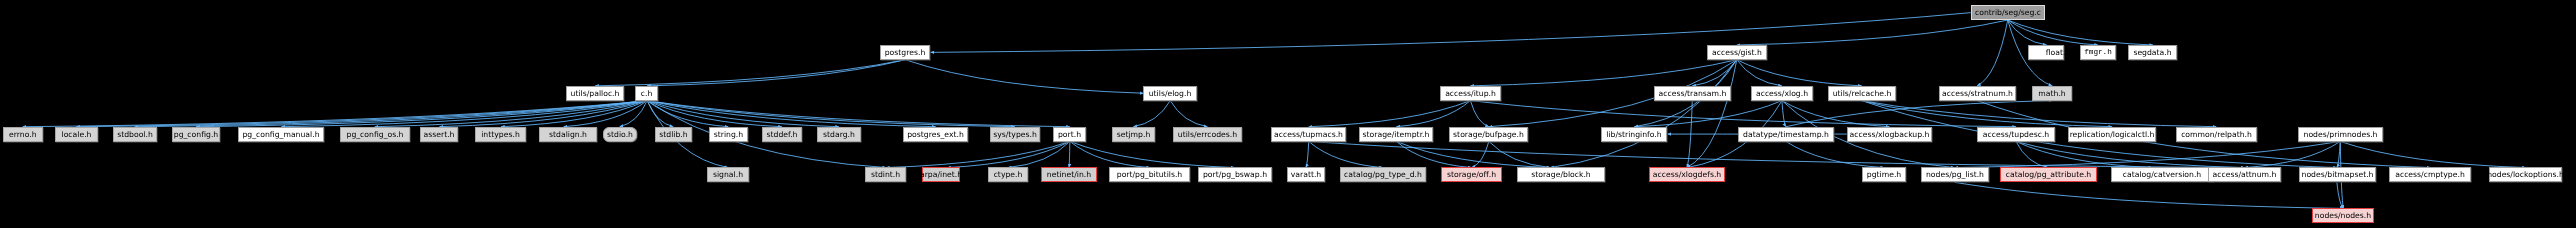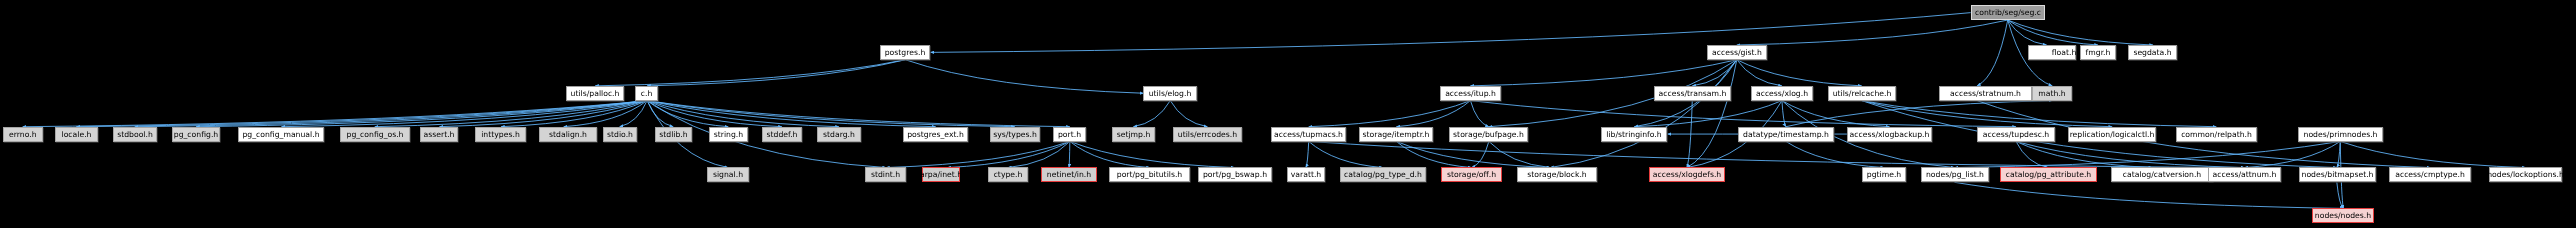--- a/index.html
+++ b/index.html
@@ -103,42 +103,42 @@
         <path d="M4124.5,249 Q4238.95,288.1 4451.5,295" stroke="#63b8ff" stroke-width="1.5" marker-end="url(#arrow)"></path>
         <path d="M4124.5,249 Q4126.425,349.3 4130,367" stroke="#63b8ff" stroke-width="1.5" marker-end="url(#arrow)"></path>
         <path d="M3444.5,321 Q3684.425,360.1 4130,367" stroke="#63b8ff" stroke-width="1.5" marker-end="url(#arrow)"></path>
         <path d="M4118.5,321 Q4122.525,360.1 4130,367" stroke="#63b8ff" stroke-width="1.5" marker-end="url(#arrow)"></path>
       </g>
   </svg>
   <div id="nodes">
       <div class="node root" style="left: 1971px; top: 5.1px; width: 74px;">contrib/seg/seg.c</div>
       <div class="node white" style="left: 880px; top: 45px; width: 50px;">postgres.h</div>
       <div class="node white" style="left: 1707px; top: 45px; width: 60px;">access/gist.h</div>
-      <div class="node white" style="left: 2028px; top: 45px; width: 48px; padding-left: 24px;">float.h</div>
-      <div class="node white" style="left: 2080px; top: 45px; width: 36px;">fmgr.h</div>
+      <div class="node white" style="left: 2028px; top: 45px; width: 36px; padding-left: 24px;">float.h</div>
+      <div class="node white" style="left: 2080px; top: 45px; width: 36px; font-family: Liberation Mono, monospace;">fmgr.h</div>
       <div class="node white" style="left: 2128px; top: 45px; width: 49px;">segdata.h</div>
       <div class="node white" style="left: 566px; top: 86px; width: 58px;">utils/palloc.h</div>
       <div class="node white" style="left: 635px; top: 86px; width: 23px;">c.h</div>
       <div class="node white" style="left: 1143px; top: 86px; width: 54px;">utils/elog.h</div>
       <div class="node white" style="left: 1440px; top: 86px; width: 61px;">access/itup.h</div>
       <div class="node white" style="left: 1654px; top: 86px; width: 77px;">access/transam.h</div>
       <div class="node white" style="left: 1751px; top: 86px; width: 62px;">access/xlog.h</div>
       <div class="node white" style="left: 1828px; top: 86px; width: 68px;">utils/relcache.h</div>
-      <div class="node white" style="left: 1939px; top: 86px; width: 93px;">access/stratnum.h</div>
+      <div class="node white" style="left: 1939px; top: 86px; width: 77px;">access/stratnum.h</div>
       <div class="node gray" style="left: 2032px; top: 86px; width: 40px;">math.h</div>
       <div class="node gray" style="left: 2.8px; top: 127px; width: 40px;">errno.h</div>
       <div class="node gray" style="left: 55px; top: 127px; width: 43px;">locale.h</div>
       <div class="node gray" style="left: 113px; top: 127px; width: 44px;">stdbool.h</div>
       <div class="node gray" style="left: 172px; top: 127px; width: 48px;">pg_config.h</div>
       <div class="node white" style="left: 238px; top: 127px; width: 86px;">pg_config_manual.h</div>
       <div class="node gray" style="left: 340px; top: 127px; width: 70px;">pg_config_os.h</div>
       <div class="node gray" style="left: 420px; top: 127px; width: 38px;">assert.h</div>
       <div class="node gray" style="left: 475px; top: 127px; width: 51px;">inttypes.h</div>
       <div class="node gray" style="left: 539px; top: 127px; width: 58px;">stdalign.h</div>
-      <div class="node gray" style="left: 603px; top: 127px; width: 34px;">stdio.h</div>
+      <div class="node gray" style="left: 603px; top: 127px; width: 34px; border-radius: 6px;">stdio.h</div>
       <div class="node gray" style="left: 655px; top: 127px; width: 37px;">stdlib.h</div>
       <div class="node white" style="left: 709px; top: 127px; width: 39px;">string.h</div>
       <div class="node gray" style="left: 762px; top: 127px; width: 40px;">stddef.h</div>
       <div class="node gray" style="left: 817px; top: 127px; width: 44px;">stdarg.h</div>
       <div class="node white" style="left: 903px; top: 127px; width: 65px;">postgres_ext.h</div>
       <div class="node gray" style="left: 990px; top: 127px; width: 50px;">sys/types.h</div>
       <div class="node white" style="left: 1053px; top: 127px; width: 33px;">port.h</div>
       <div class="node gray" style="left: 1112px; top: 127px; width: 43px;">setjmp.h</div>
       <div class="node gray" style="left: 1173px; top: 127px; width: 69px;">utils/errcodes.h</div>
       <div class="node white" style="left: 1271px; top: 127px; width: 75px;">access/tupmacs.h</div>
@@ -154,21 +154,21 @@
       <div class="node gray" style="left: 707px; top: 167px; width: 42px;">signal.h</div>
       <div class="node gray" style="left: 865px; top: 167px; width: 41px;">stdint.h</div>
       <div class="node grayred" style="left: 922px; top: 167px; width: 38px;">arpa/inet.h</div>
       <div class="node gray" style="left: 988px; top: 167px; width: 40px;">ctype.h</div>
       <div class="node grayred" style="left: 1041px; top: 167px; width: 56px;">netinet/in.h</div>
       <div class="node white" style="left: 1109px; top: 167px; width: 81px;">port/pg_bitutils.h</div>
       <div class="node white" style="left: 1198px; top: 167px; width: 74px;">port/pg_bswap.h</div>
       <div class="node white" style="left: 1287px; top: 167px; width: 38px;">varatt.h</div>
       <div class="node gray" style="left: 1340px; top: 167px; width: 86px;">catalog/pg_type_d.h</div>
       <div class="node pinkred" style="left: 1441px; top: 167px; width: 61px;">storage/off.h</div>
-      <div class="node white" style="left: 1517px; top: 167px; width: 80px;">storage/block.h</div>
+      <div class="node white" style="left: 1517px; top: 167px; width: 88px;">storage/block.h</div>
       <div class="node pinkred" style="left: 1649px; top: 167px; width: 76px;">access/xlogdefs.h</div>
       <div class="node white" style="left: 1862px; top: 167px; width: 44px;">pgtime.h</div>
       <div class="node white" style="left: 1921px; top: 167px; width: 68px;">nodes/pg_list.h</div>
       <div class="node pinkred" style="left: 2000px; top: 167px; width: 97px;">catalog/pg_attribute.h</div>
       <div class="node white" style="left: 2111px; top: 167px; width: 102px;">catalog/catversion.h</div>
       <div class="node white" style="left: 2208px; top: 167px; width: 73px;">access/attnum.h</div>
       <div class="node white" style="left: 2299px; top: 167px; width: 77px;">nodes/bitmapset.h</div>
       <div class="node white" style="left: 2389px; top: 167px; width: 82px; text-align: right;">access/cmptype.h</div>
       <div class="node white" style="left: 2489px; top: 167px; width: 73px;">nodes/lockoptions.h</div>
       <div class="node pinkred" style="left: 2312px; top: 208px; width: 62px;">nodes/nodes.h</div>

